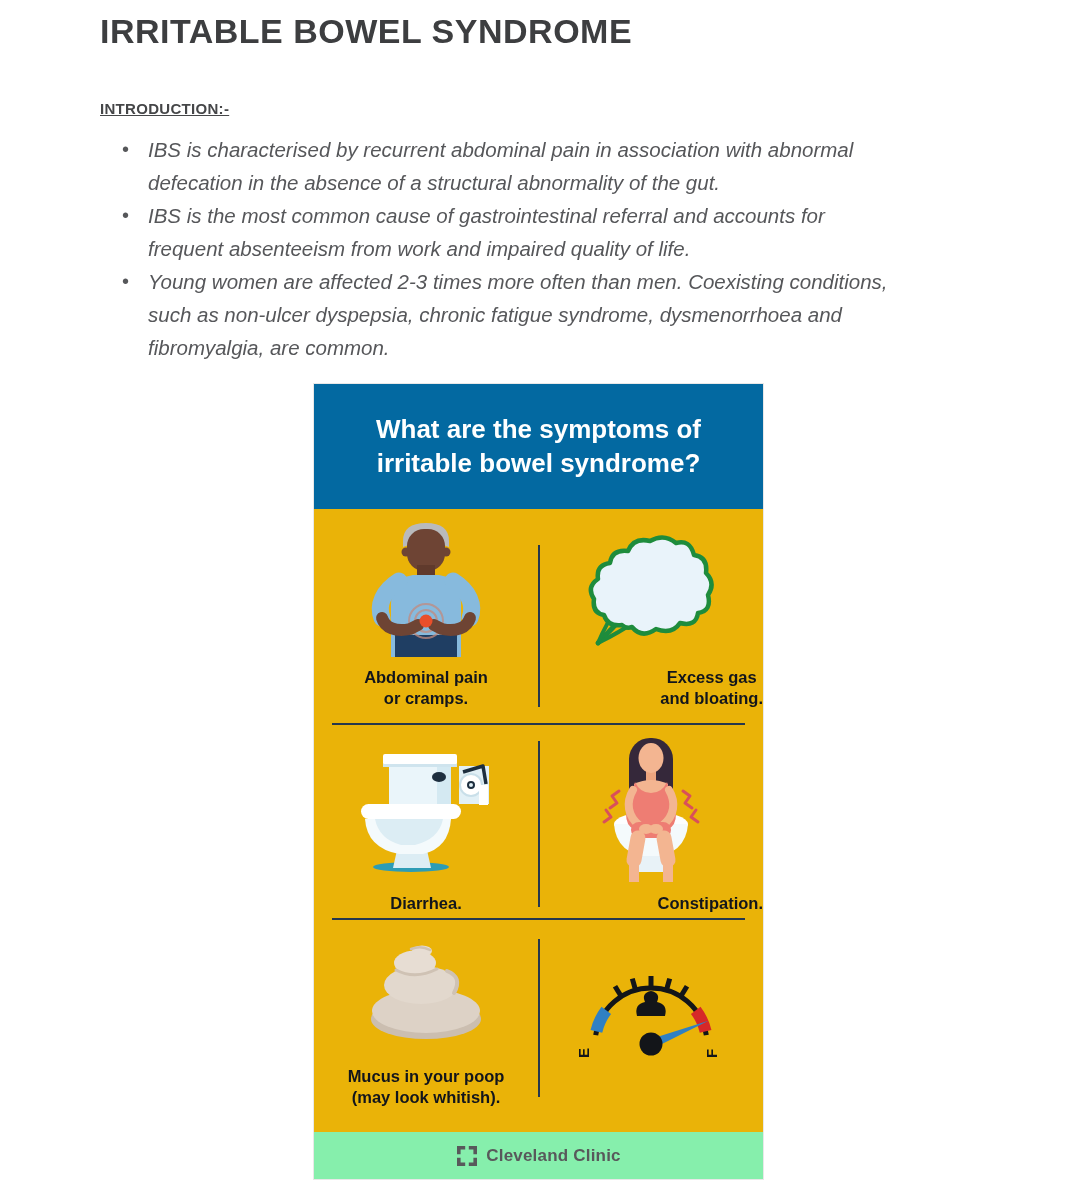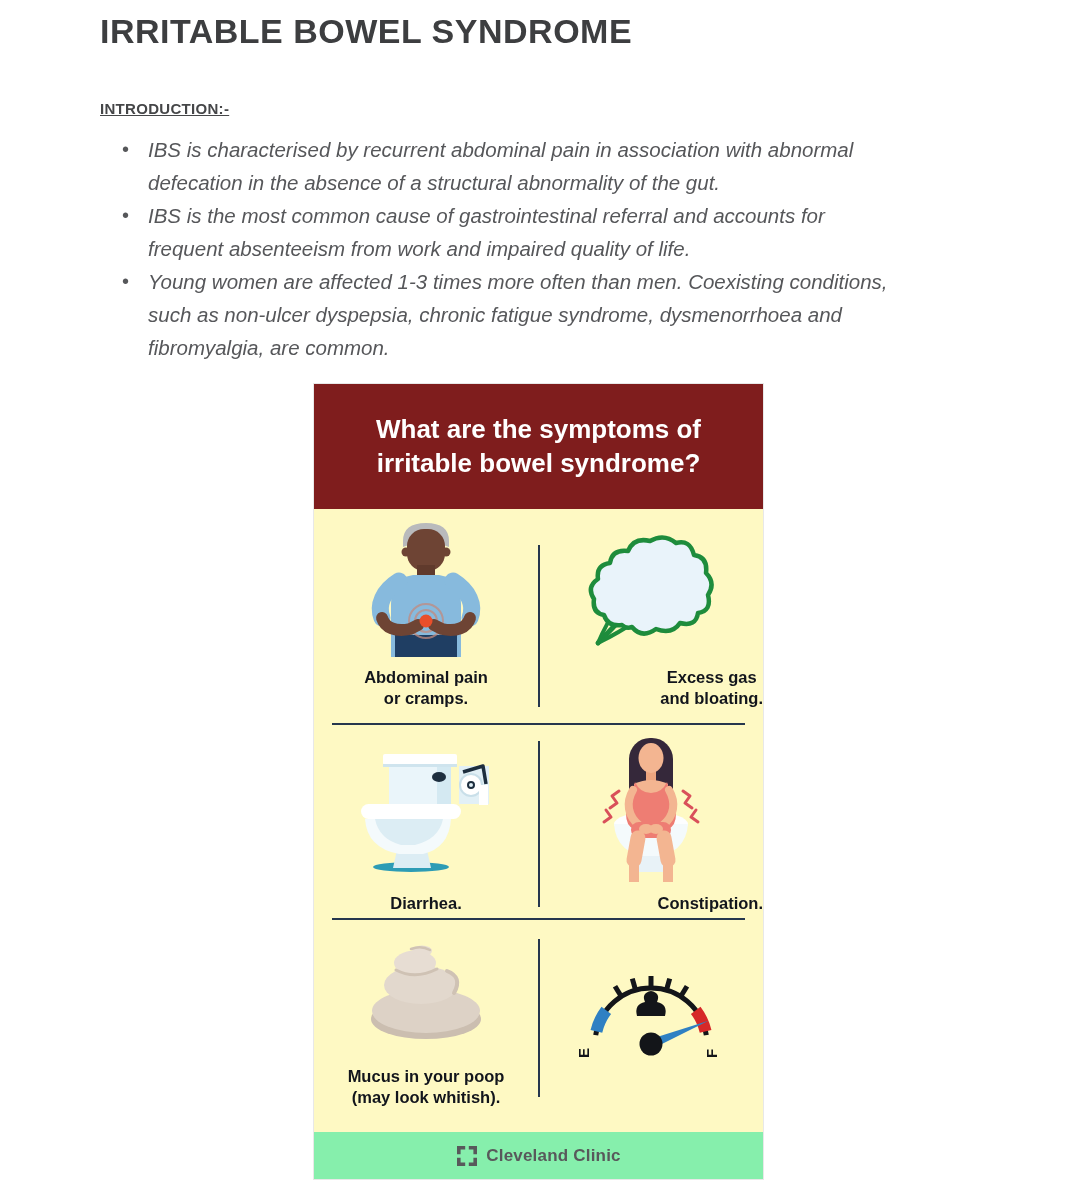--- a/index.html
+++ b/index.html
@@ -53,35 +53,35 @@
   .infographic {
     position: absolute;
     left: 313px; top: 383px;
     width: 451px; height: 797px;
     border: 1px solid #e8e8e8;
     display: flex;
     flex-direction: column;
   }
   .ig-header {
     height: 125px;
-    background: #7f1d1d;
+    background: #0369a1;
     color: #ffffff;
     display: flex;
     align-items: center;
     justify-content: center;
     text-align: center;
     font-size: 26px;
     font-weight: 700;
     line-height: 1.33;
     white-space: pre-line;
   }
   .ig-body {
     position: relative;
     height: 625px;
-    background: #fef9c3;
+    background: #eab308;
   }
   .ig-cell {
     position: absolute;
     width: 224px;
     display: flex;
     flex-direction: column;
     align-items: center;
     justify-content: flex-end;
   }
   .cell-r1 { top: 0;    height: 215px; padding-bottom: 15px; }
@@ -146,21 +146,21 @@
       <span class="bullet-text">IBS is characterised by recurrent abdominal pain in association with abnormal
 defecation in the absence of a structural abnormality of the gut.</span>
     </div>
     <div class="bullet-item">
       <span class="bullet-marker">•</span>
       <span class="bullet-text">IBS is the most common cause of gastrointestinal referral and accounts for
 frequent absenteeism from work and impaired quality of life.</span>
     </div>
     <div class="bullet-item">
       <span class="bullet-marker">•</span>
-      <span class="bullet-text">Young women are affected 1-3 times more often than men. Coexisting conditions,
+      <span class="bullet-text">Young women are affected 2-3 times more often than men. Coexisting conditions,
 such as non-ulcer dyspepsia, chronic fatigue syndrome, dysmenorrhoea and
 fibromyalgia, are common.</span>
     </div>
   </div>
 
   <div class="infographic">
 
     <div class="ig-header">What are the symptoms of
 irritable bowel syndrome?</div>
 

